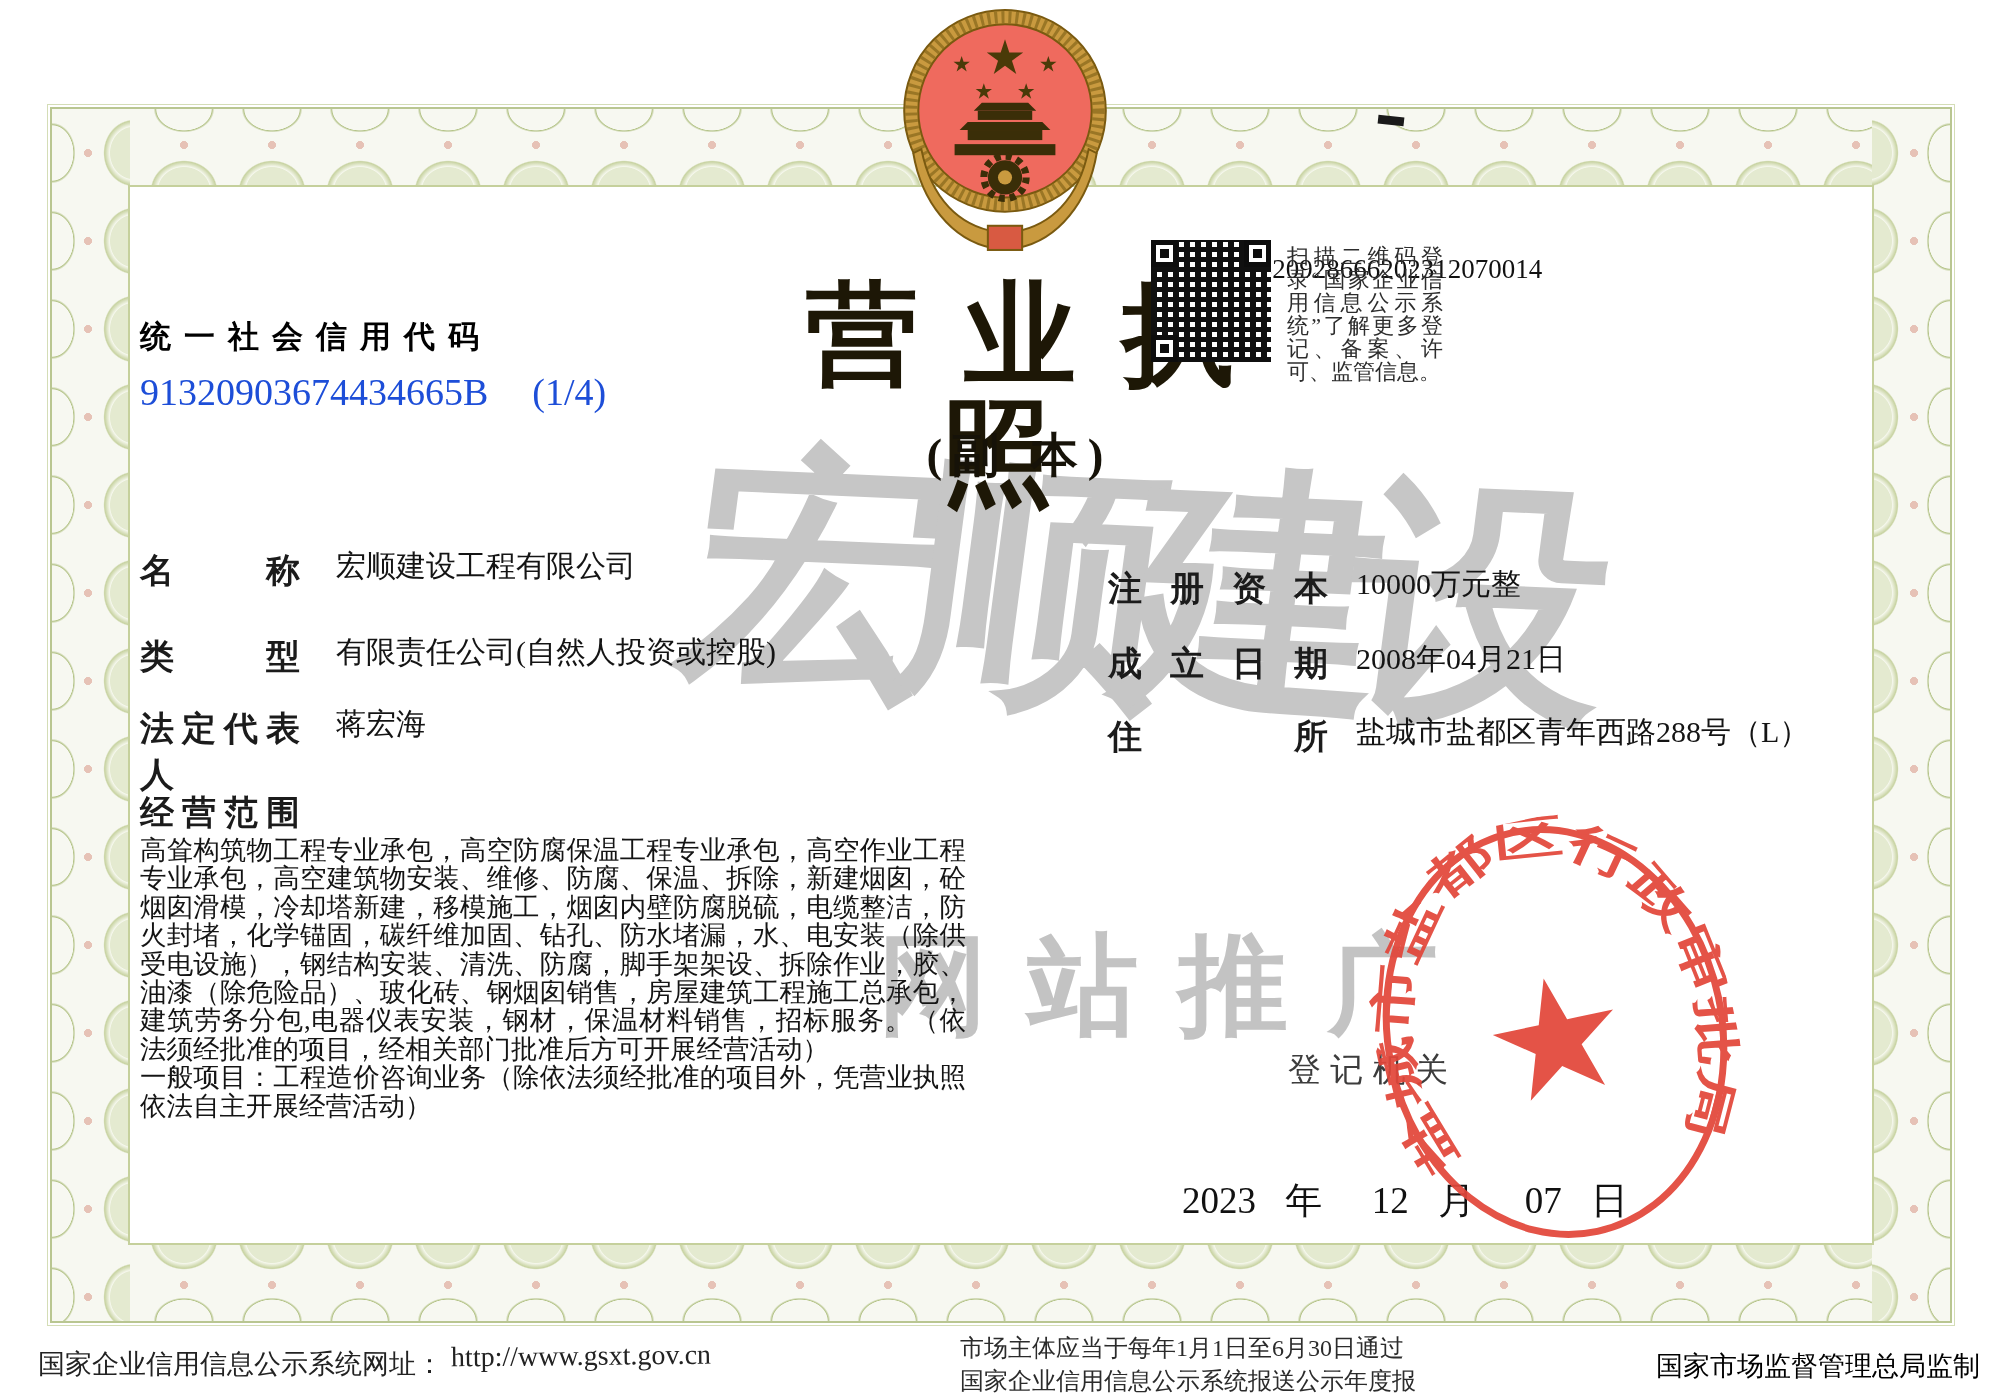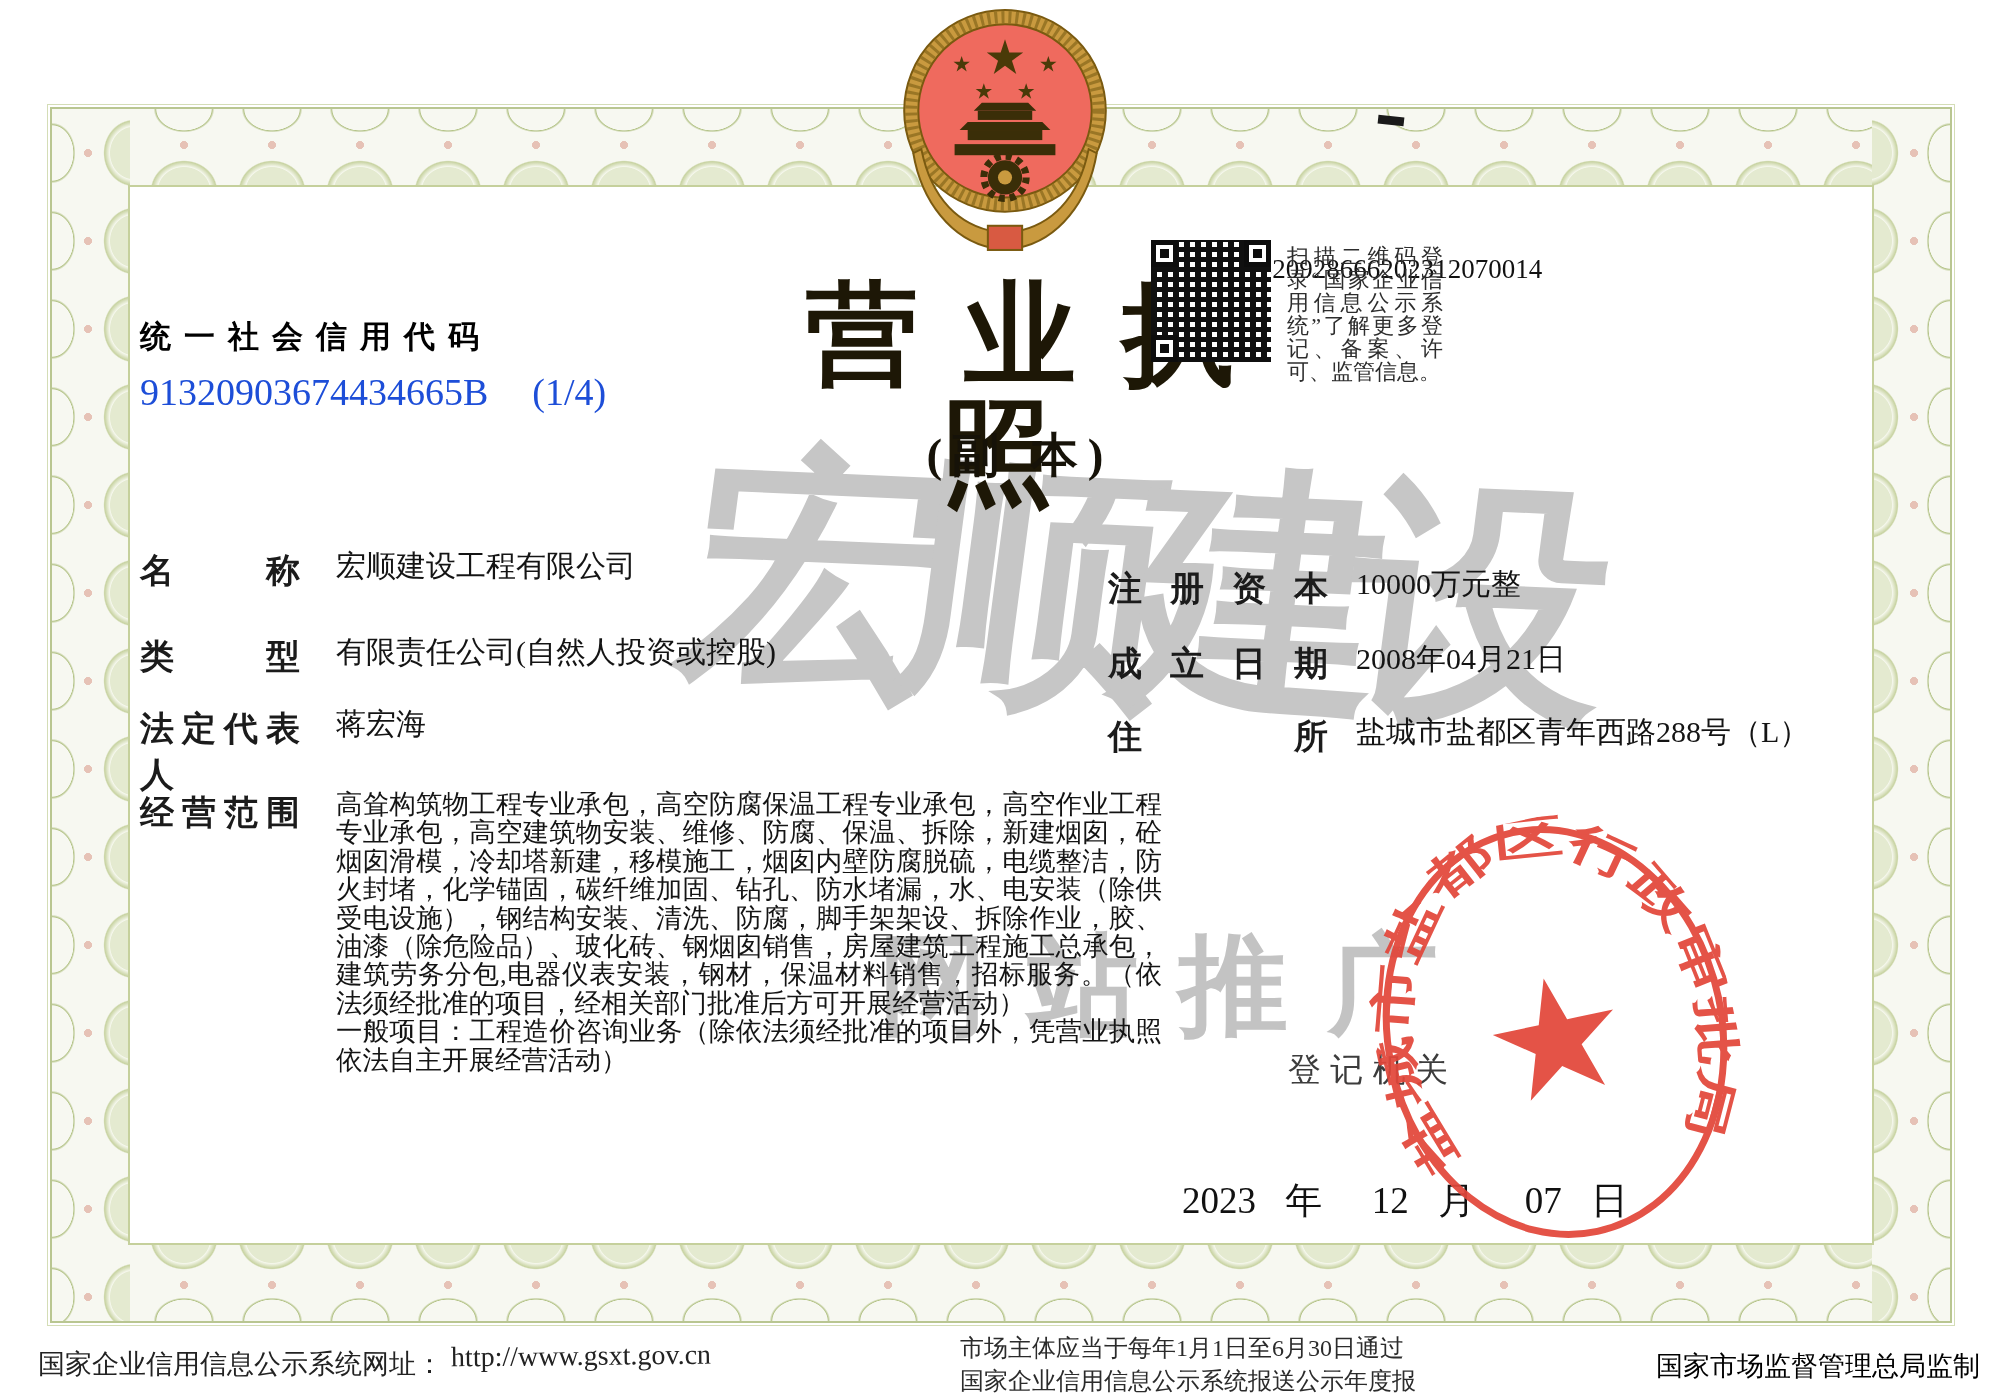--- a/index.html
+++ b/index.html
@@ -65,21 +65,21 @@
               color:#2d2d2d;text-align:justify;}
 
   
   .row{position:absolute;display:flex;z-index:2;}
   .flabel{font-family:"Liberation Sans","DejaVu Sans",sans-serif;font-weight:700;font-size:34px;
           color:#1b1b1b;text-align:justify;text-align-last:justify;flex:none;}
   .lw{width:160px;margin-right:36px;}
   .rw{width:220px;margin-right:28px;}
   .fvalue{font-size:30px;color:#141414;line-height:1.2;}
   .name-row{left:140px;top:548px;}   .type-row{left:140px;top:634px;}
-  .legal-row{left:140px;top:706px;}  .scope-row{left:140px;top:790px;}
+  .legal-row{left:140px;top:706px;}  .scope-row{left:140px;top:790px;flex-direction:column;}
   .capital-row{left:1108px;top:566px;} .estdate-row{left:1108px;top:641px;}
   .address-row{left:1108px;top:714px;}
   .scope-val{width:826px;font-size:26.5px;line-height:28.4px;text-align:justify;color:#141414;}
 
   
   .reg-label{left:1288px;top:1048px;width:160px;font-size:33px;color:#3c3c3c;
              font-family:"Liberation Sans","DejaVu Sans",sans-serif;font-weight:500;
              text-align:justify;text-align-last:justify;}
   .issue-date{left:1182px;top:1176px;width:446px;font-size:37px;color:#111;
               text-align:justify;text-align-last:justify;}

